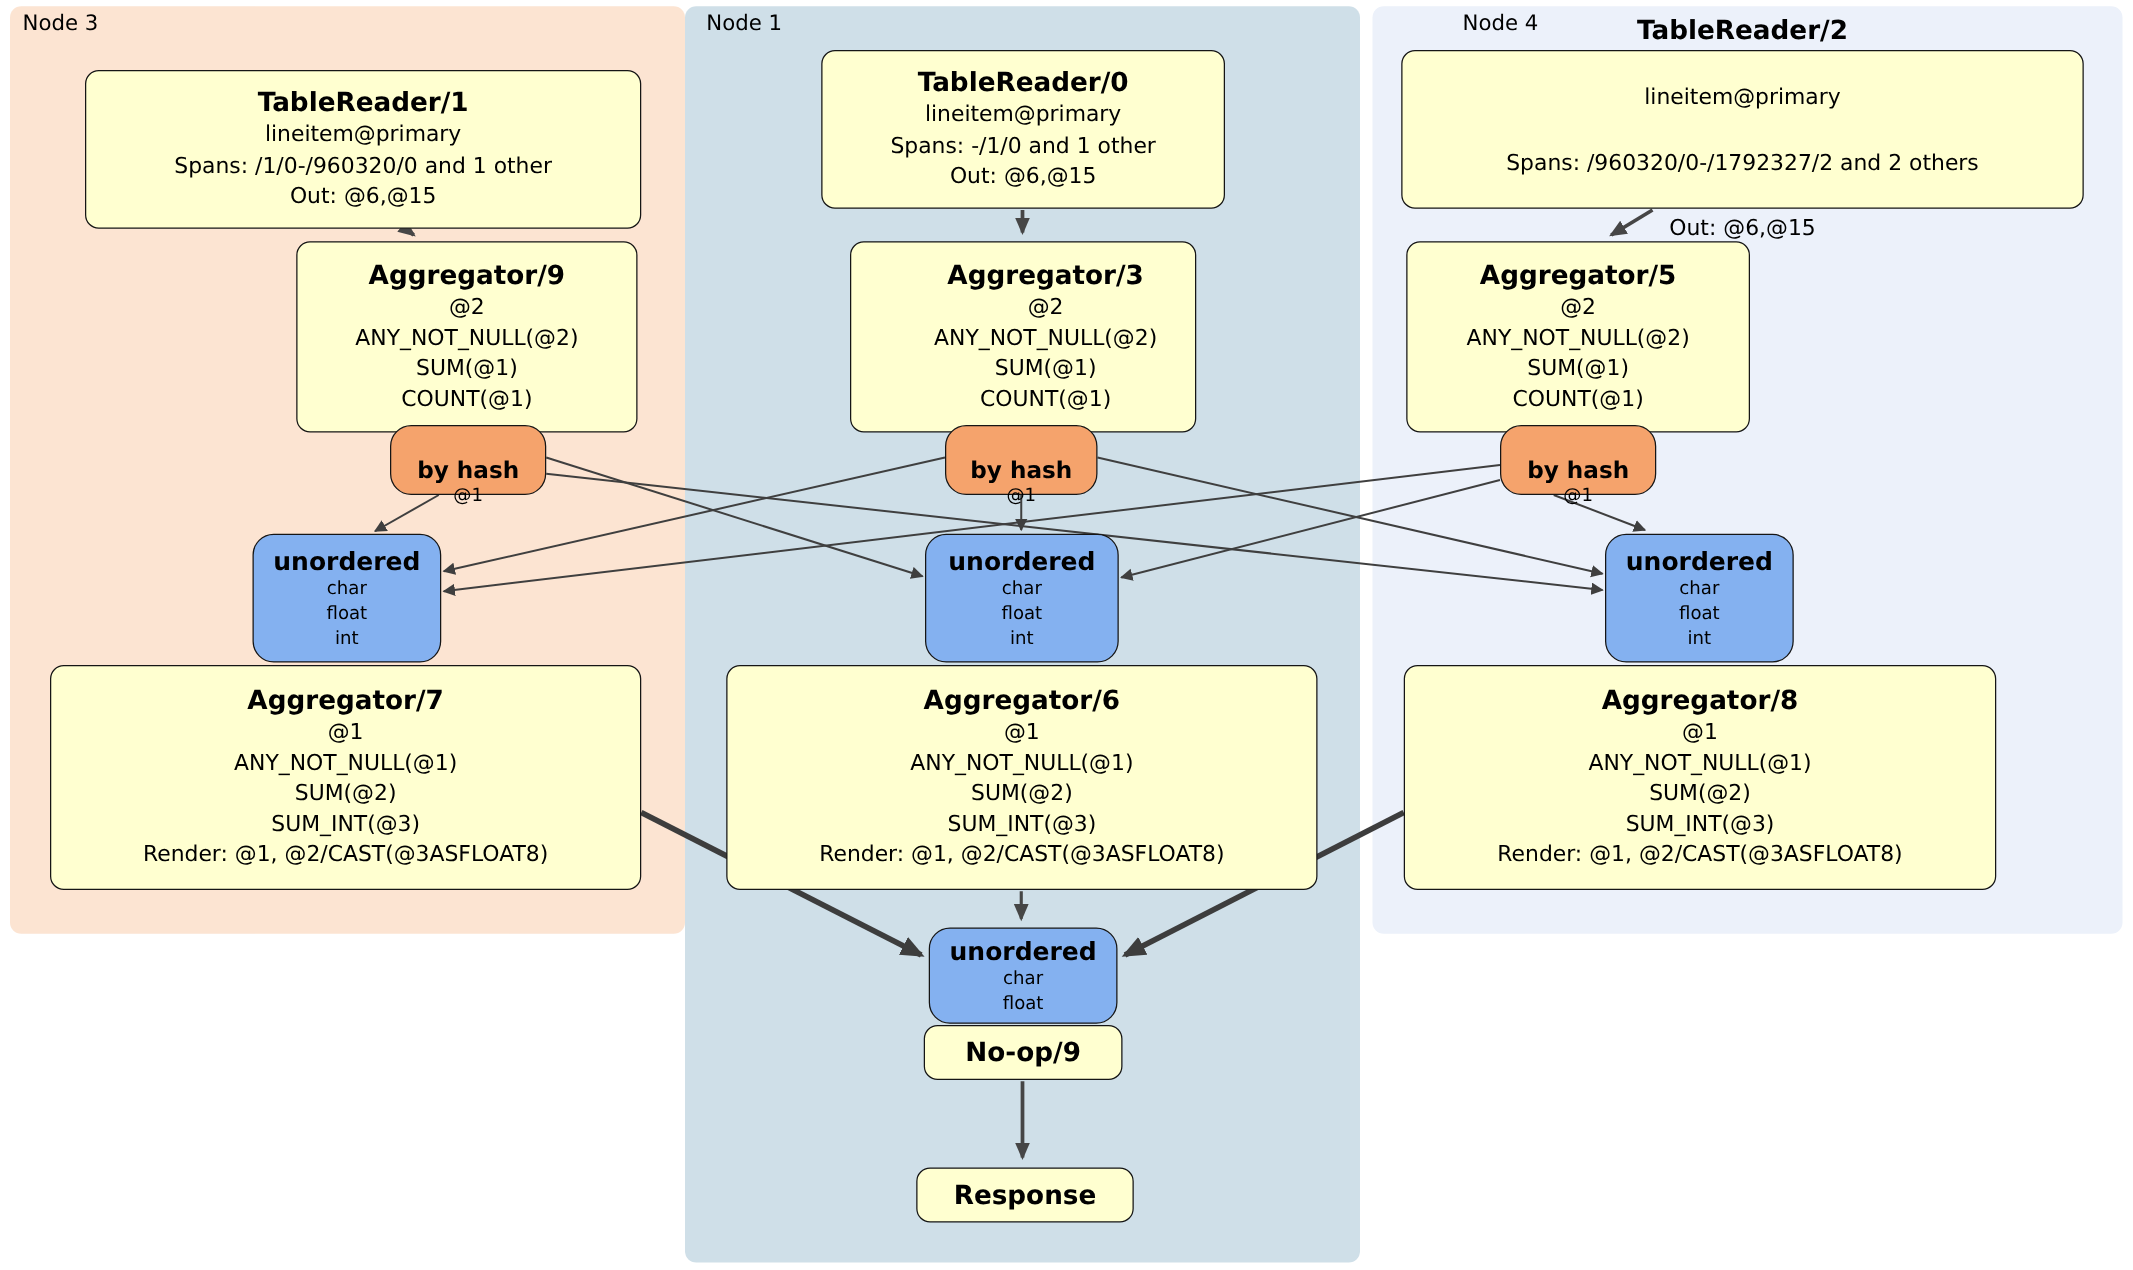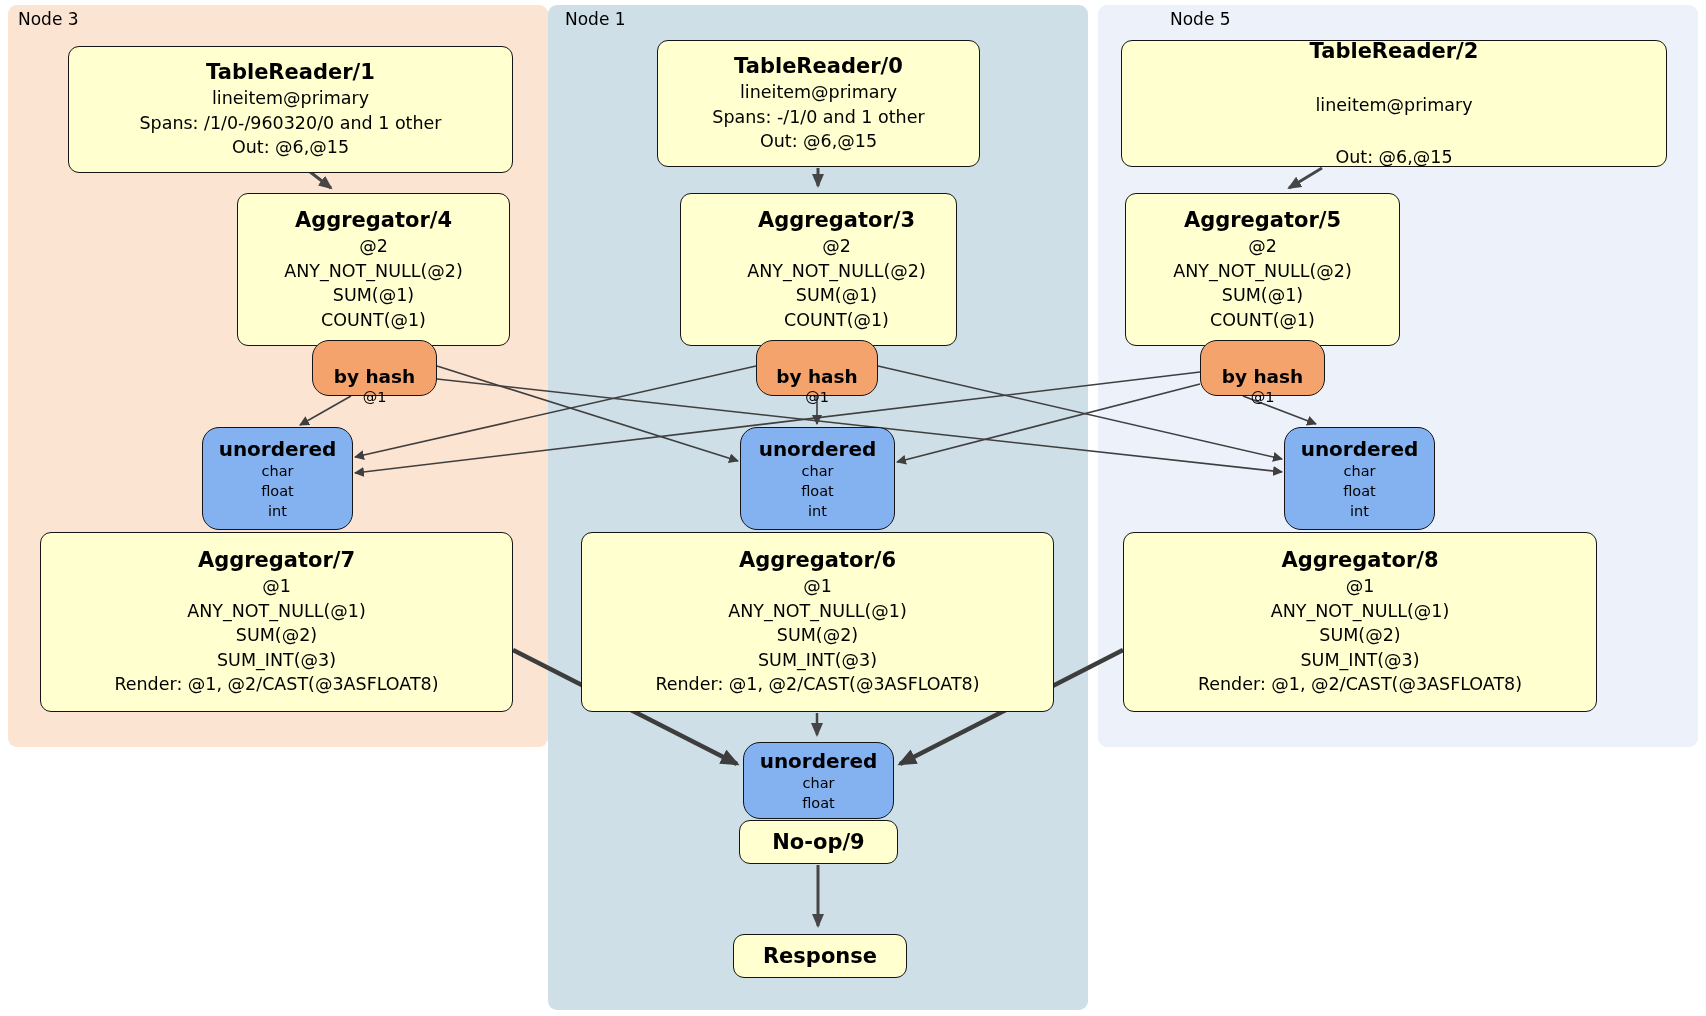--- a/index.html
+++ b/index.html
@@ -30,21 +30,21 @@
 
   .router { background:#f5a36c; border-radius:17px; }
   .router .t { font-size:18.5px; line-height:22px;margin-top:36px; }
   .router .l { font-size:14.5px; line-height:19px; }
 
   .sync { background:#84b1f0; border-radius:17px; }
   .sync .t { font-size:20px; line-height:24px; }
   .sync .l { font-size:14.5px; line-height:20px; }
 
   
-  #tr1  { left:68px;   top:46px;  width:445px; height:127px; }
+  #tr1  { left:68px;   top:56px;  width:445px; height:127px; }
   #agg4 { left:237px;  top:193px; width:273px; height:153px; }
   #router3 { left:312px; top:340px; width:125px; height:56px; }
   #sync3   { left:202px; top:427px; width:151px; height:103px; }
   #agg7 { left:40px;   top:532px; width:473px; height:180px; }
 
   #tr0  { left:657px;  top:40px;  width:323px; height:127px; }
   #agg3 { left:680px;  top:193px; width:277px; height:153px;padding-left:36px; }
   #router1 { left:756px; top:340px; width:122px; height:56px; }
   #sync1   { left:740px; top:427px; width:155px; height:103px; }
   #agg6 { left:581px;  top:532px; width:473px; height:180px; }
@@ -68,21 +68,21 @@
 <body>
 
 <div class="canvas">
 
   <div class="region" id="region-node3"></div>
   <div class="region" id="region-node1"></div>
   <div class="region" id="region-node2"></div>
 
   <div class="region-label" id="label-node3">Node 3</div>
   <div class="region-label" id="label-node1">Node 1</div>
-  <div class="region-label" id="label-node2">Node 5</div>
+  <div class="region-label" id="label-node2">Node 4</div>
 
   <svg class="edges" width="1706" height="1016" viewBox="0 0 1706 1016">
     <defs>
       <marker id="mthin" markerUnits="userSpaceOnUse" markerWidth="11" markerHeight="11" refX="9" refY="5" orient="auto">
         <path d="M0,0 L10,5 L0,10 z" fill="#3f3f3f"></path>
       </marker>
       <marker id="mmid" markerUnits="userSpaceOnUse" markerWidth="15" markerHeight="13" refX="12" refY="6" orient="auto">
         <path d="M0,0 L14,6 L0,12 z" fill="#464646"></path>
       </marker>
       <marker id="mthick" markerUnits="userSpaceOnUse" markerWidth="21" markerHeight="17" refX="16" refY="8" orient="auto">
@@ -111,21 +111,21 @@
     <line class="emid" x1="818" y1="865" x2="818" y2="926" marker-end="url(#mmid)"></line>
   </svg>
 
   <div class="box" id="tr1">
     <div class="t">TableReader/1</div>
     <div class="l">lineitem@primary</div>
     <div class="l">Spans: /1/0-/960320/0 and 1 other</div>
     <div class="l">Out: @6,@15</div>
   </div>
   <div class="box" id="agg4">
-    <div class="t">Aggregator/4</div>
+    <div class="t">Aggregator/9</div>
     <div class="l">@2</div>
     <div class="l">ANY_NOT_NULL(@2)</div>
     <div class="l">SUM(@1)</div>
     <div class="l">COUNT(@1)</div>
   </div>
   <div class="box router" id="router3">
     <div class="t">by hash</div>
     <div class="l">@1</div>
   </div>
   <div class="box sync" id="sync3">
@@ -171,20 +171,21 @@
     <div class="l">@1</div>
     <div class="l">ANY_NOT_NULL(@1)</div>
     <div class="l">SUM(@2)</div>
     <div class="l">SUM_INT(@3)</div>
     <div class="l">Render: @1, @2/CAST(@3ASFLOAT8)</div>
   </div>
 
   <div class="box" id="tr2">
     <div class="t">TableReader/2</div>
     <div class="l">lineitem@primary</div>
+    <div class="l">Spans: /960320/0-/1792327/2 and 2 others</div>
     <div class="l">Out: @6,@15</div>
   </div>
   <div class="box" id="agg5">
     <div class="t">Aggregator/5</div>
     <div class="l">@2</div>
     <div class="l">ANY_NOT_NULL(@2)</div>
     <div class="l">SUM(@1)</div>
     <div class="l">COUNT(@1)</div>
   </div>
   <div class="box router" id="router2">

